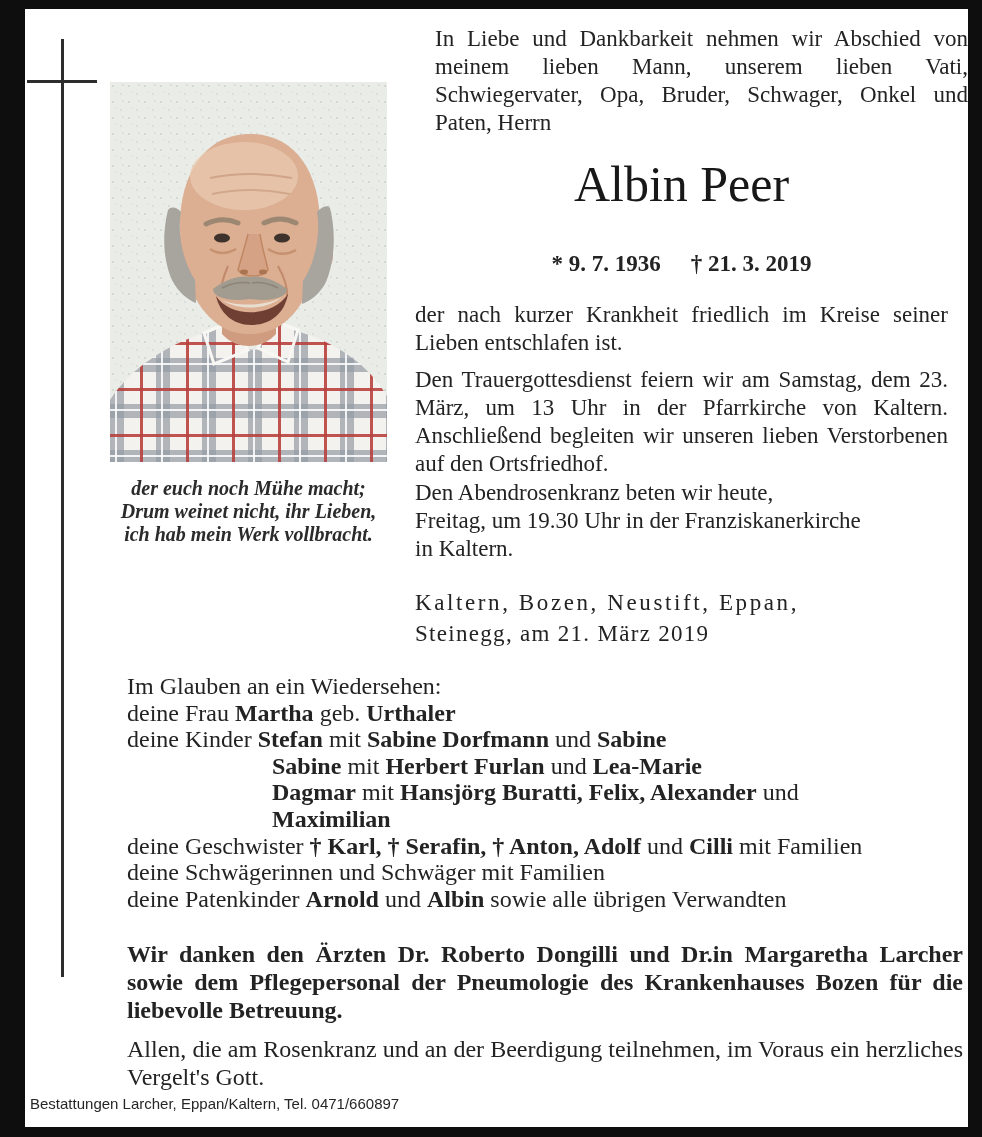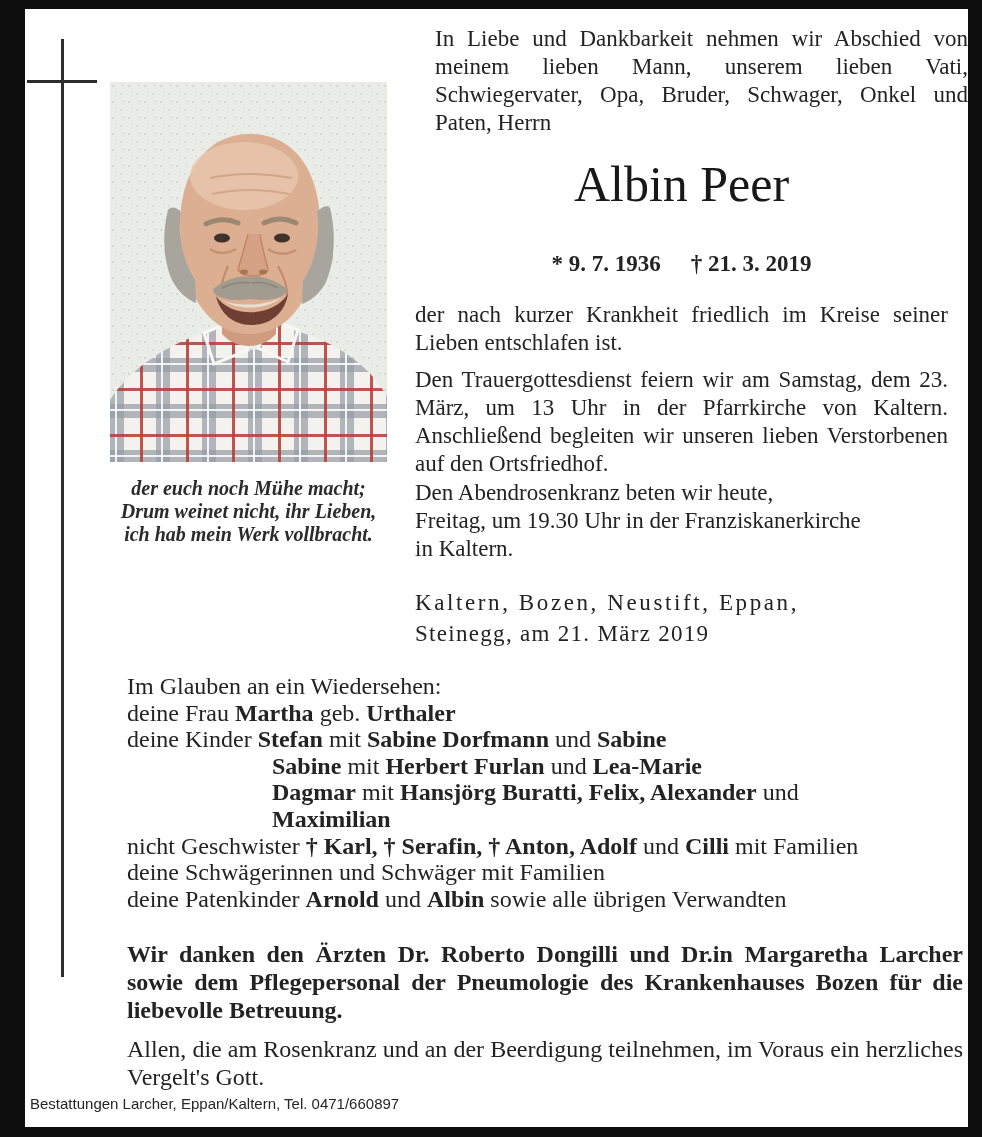--- a/index.html
+++ b/index.html
@@ -151,21 +151,21 @@
       <p class="spaced2">Steinegg, am 21. März 2019</p>
     </div>
 
     <div class="main">
       <p>Im Glauben an ein Wiedersehen:</p>
       <p><span>deine Frau </span><span class="seg-bold">Martha</span><span> geb. </span><span class="seg-bold">Urthaler</span></p>
       <p><span>deine Kinder </span><span class="seg-bold">Stefan</span><span> mit </span><span class="seg-bold">Sabine Dorfmann</span><span> und </span><span class="seg-bold">Sabine</span></p>
       <p class="fam-indent"><span class="seg-bold">Sabine</span><span> mit </span><span class="seg-bold">Herbert Furlan</span><span> und </span><span class="seg-bold">Lea-Marie</span></p>
       <p class="fam-indent"><span class="seg-bold">Dagmar</span><span> mit </span><span class="seg-bold">Hansjörg Buratti, Felix, Alexander</span><span> und</span></p>
       <p class="fam-indent"><span class="seg-bold">Maximilian</span></p>
-      <p><span>nicht Geschwister </span><span class="seg-bold">† Karl, † Serafin, † Anton, Adolf</span><span> und </span><span class="seg-bold">Cilli</span><span> mit Familien</span></p>
+      <p><span>deine Geschwister </span><span class="seg-bold">† Karl, † Serafin, † Anton, Adolf</span><span> und </span><span class="seg-bold">Cilli</span><span> mit Familien</span></p>
       <p><span>deine Schwägerinnen und Schwäger mit Familien</span></p>
       <p><span>deine Patenkinder </span><span class="seg-bold">Arnold</span><span> und </span><span class="seg-bold">Albin</span><span> sowie alle übrigen Verwandten</span></p>
       <p class="thanks-doctors">Wir danken den Ärzten Dr. Roberto Dongilli und Dr.in Margaretha Larcher sowie dem Pflegepersonal der Pneumologie des Krankenhauses Bozen für die liebevolle Betreuung.</p>
       <p class="thanks-attendance">Allen, die am Rosenkranz und an der Beerdigung teilnehmen, im Voraus ein herzliches Vergelt's Gott.</p>
     </div>
 
     <p class="footer">Bestattungen Larcher, Eppan/Kaltern, Tel. 0471/660897</p>
 
   </div>
 </div>

